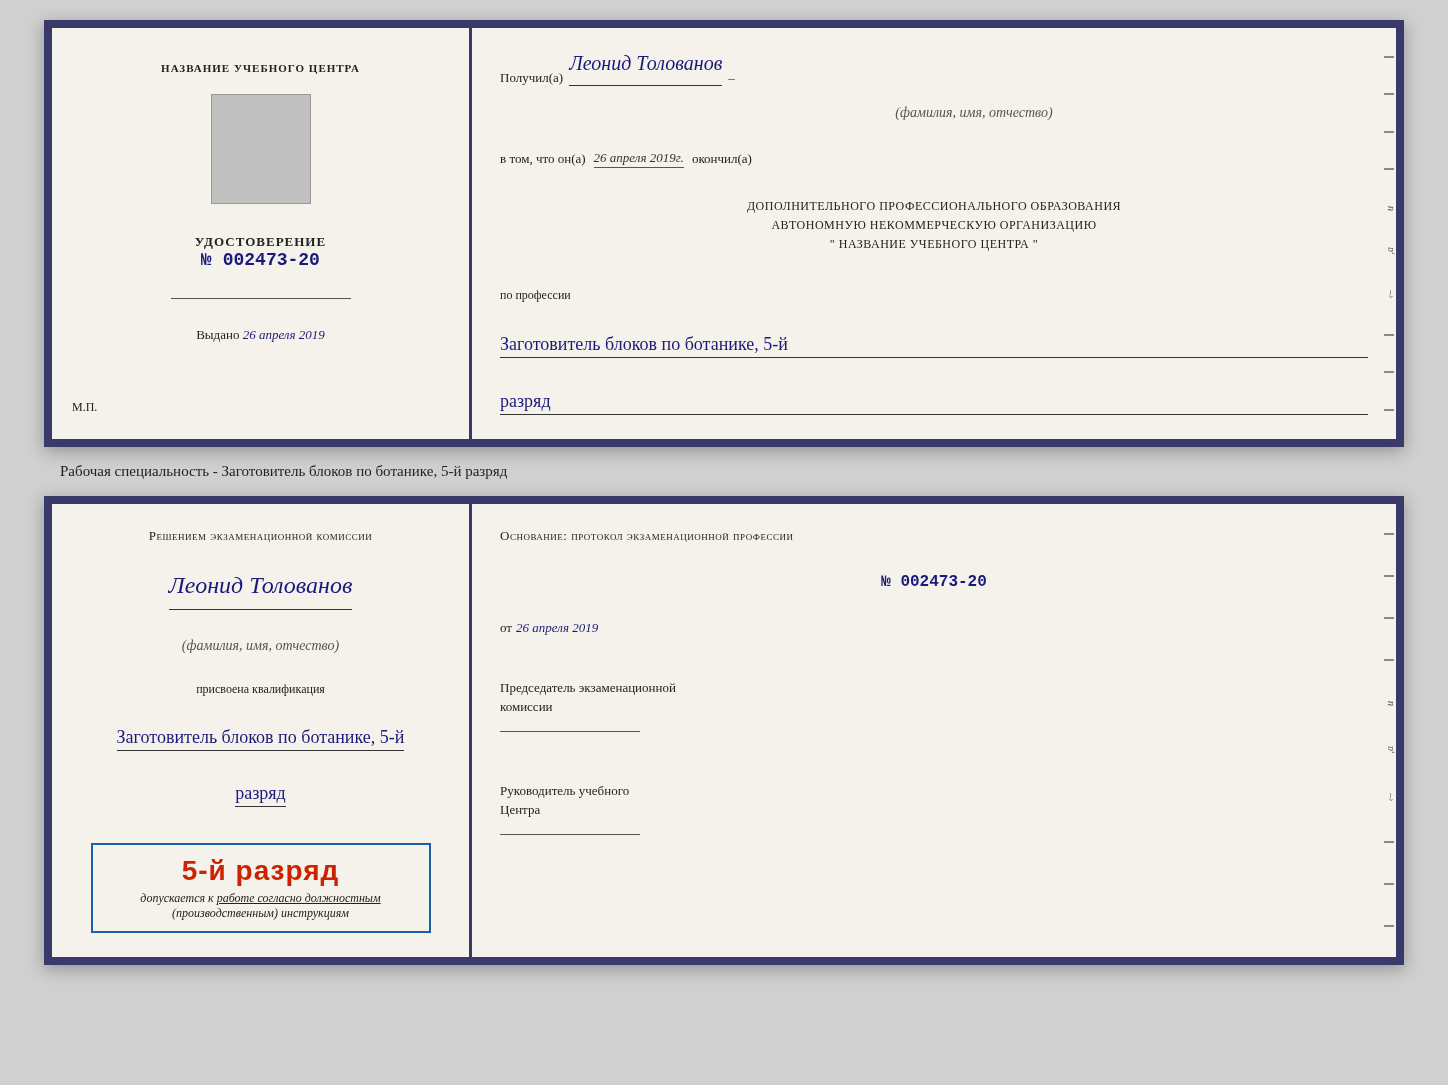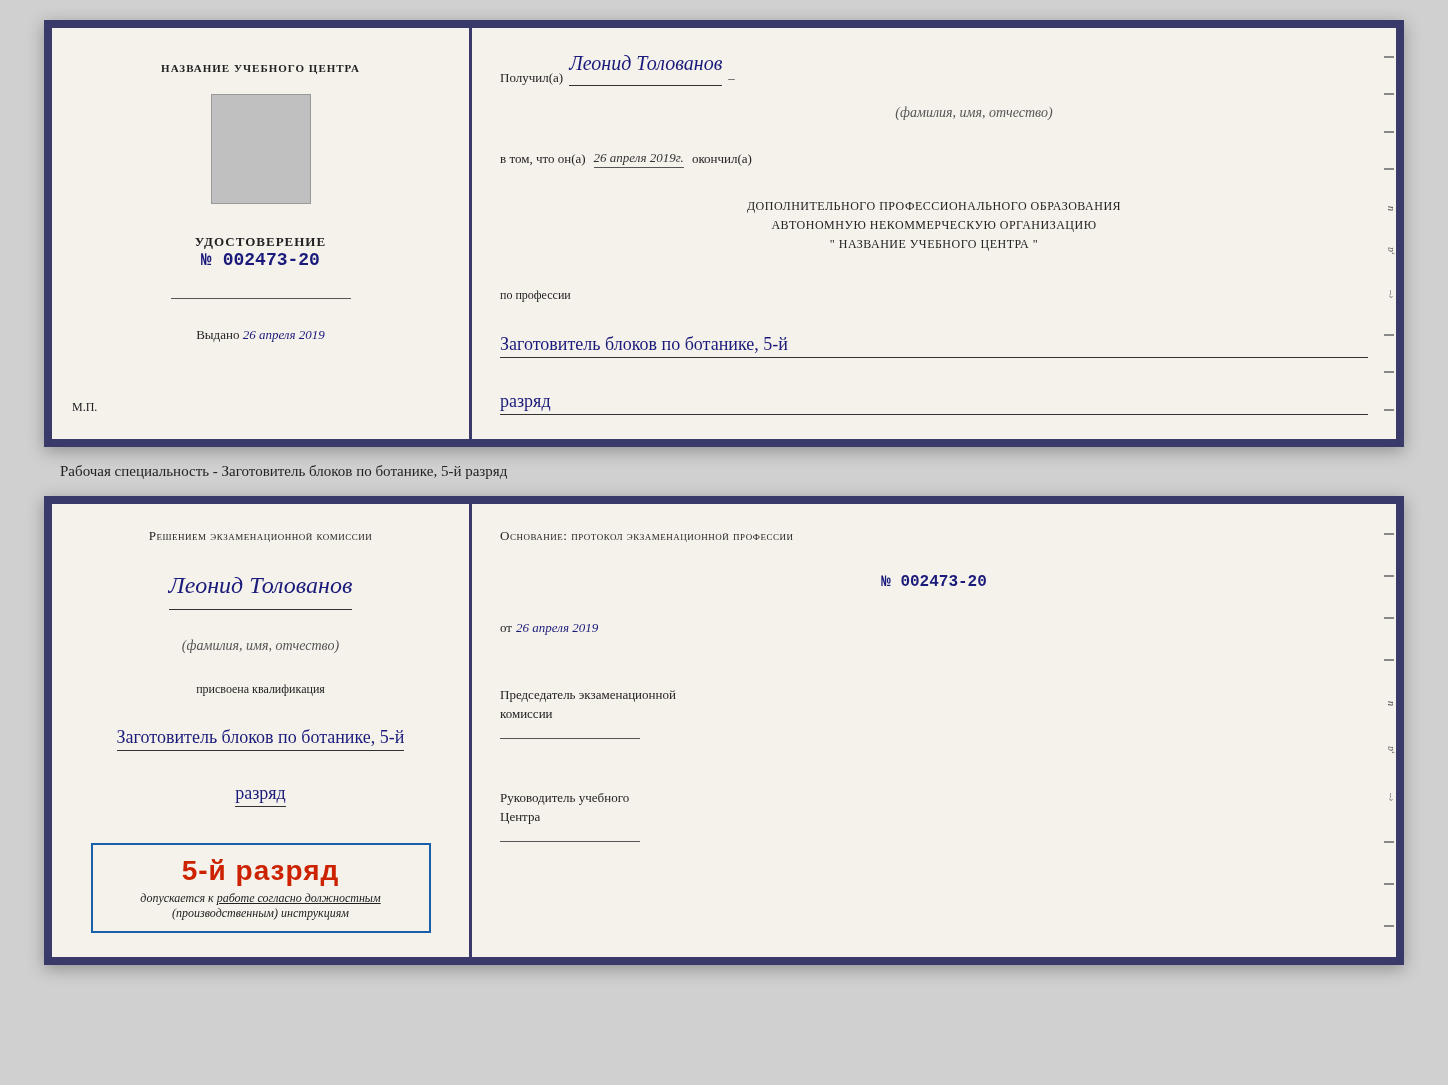--- a/index.html
+++ b/index.html
@@ -399,21 +399,21 @@
   <div class="doc-right">
     <div class="osnov-text">Основание: протокол экзаменационной профессии</div>
 
     <div class="protocol-num">№ 002473-20</div>
 
     <div class="ot-date">
       <span>от</span>
       <span class="handwritten-inline">26 апреля 2019</span>
     </div>
 
-    <div style="margin-top:20px;">
+    <div style="margin-top:13px;">
       <div class="predsedatel-text">
         <span>Председатель экзаменационной</span><br>
         <span>комиссии</span>
       </div>
       <div class="sign-line-short"></div>
     </div>
 
     <div style="margin-top:20px;">
       <div class="rukov-text">
         <span>Руководитель учебного</span><br>

